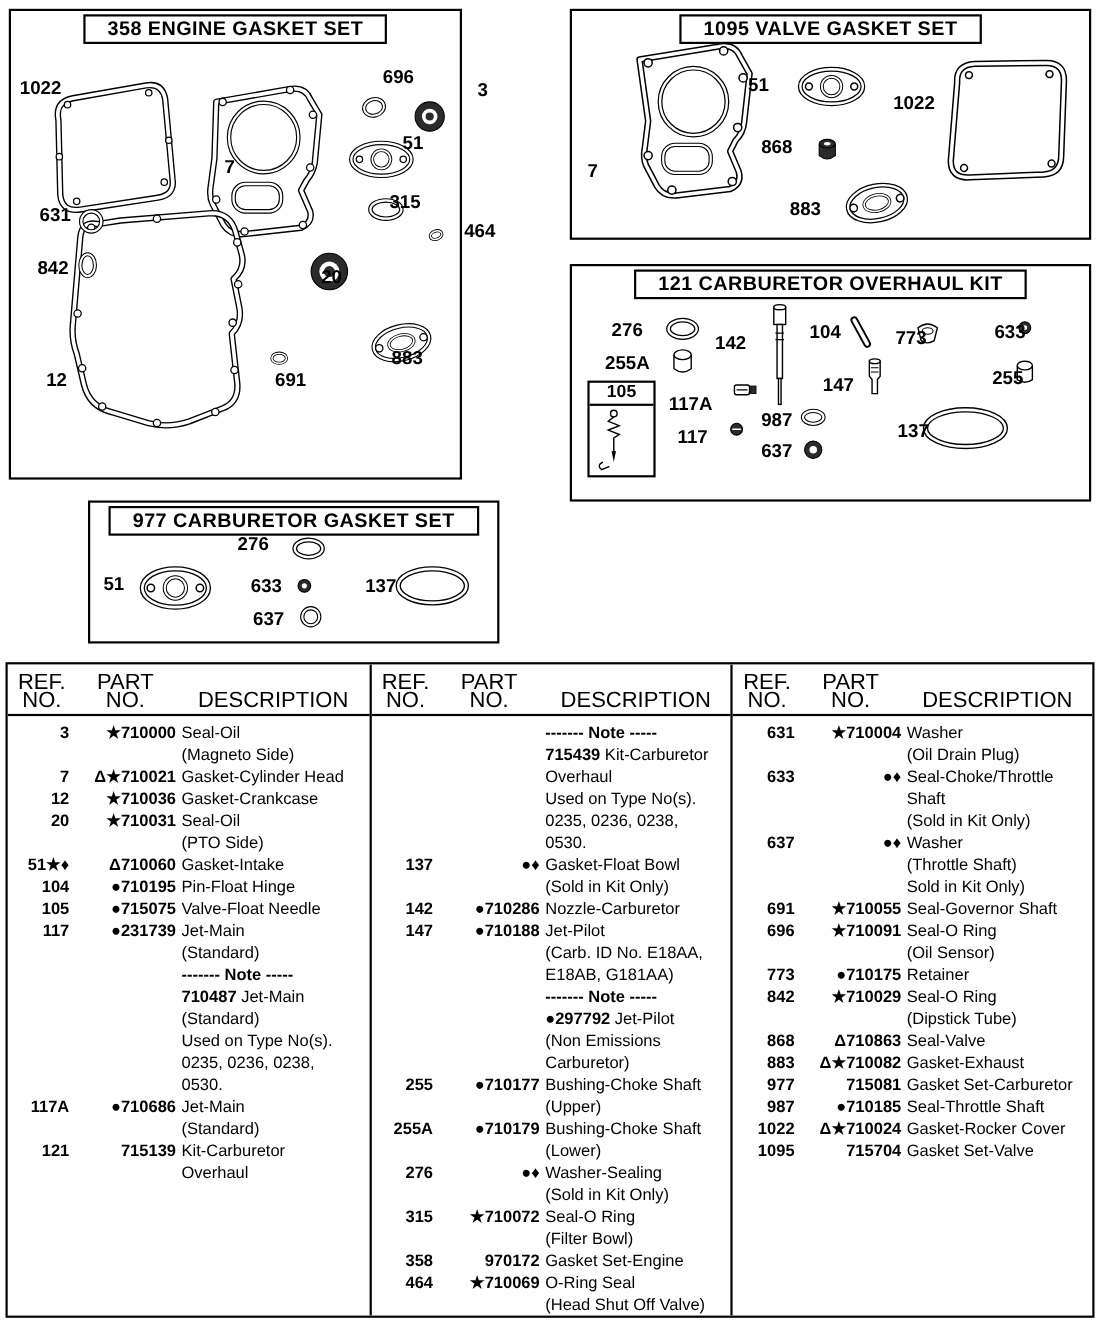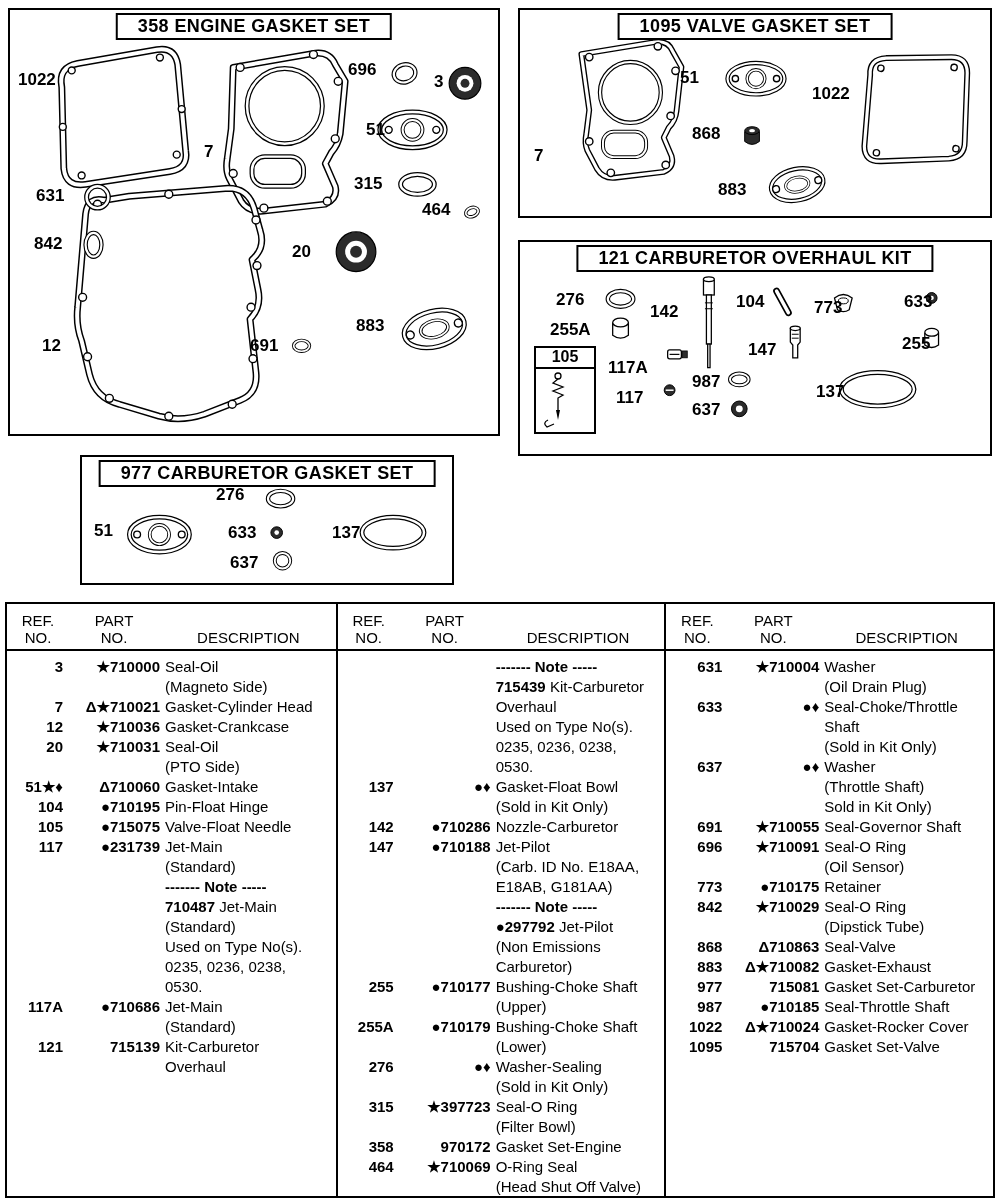--- a/index.html
+++ b/index.html
@@ -39,38 +39,38 @@
   
   .parts-table {
     position:absolute; left:5px; top:602px; width:990px; height:596px;
     border:2px solid #000; display:flex; overflow:hidden; background:#fff;
   }
   .tcol { width:330px; height:100%; display:flex; flex-direction:column; }
   .tcol + .tcol { border-left:2px solid #000; }
   .thead {
     display:grid; grid-template-columns:50px 92px 1fr; column-gap:5px;
     padding:8px 4px 3px 6px; border-bottom:2px solid #000;
-    font-size:15px; line-height:17px;
+    font-size:20px; line-height:17px;
   }
   .h-ref, .h-part { text-align:center; }
   .h-desc { text-align:center; align-self:end; }
   .tbody { padding:6px 4px 0 6px; }
   .trow {
     display:grid; grid-template-columns:50px 92px 1fr; column-gap:5px;
     font-size:15px; line-height:20px; white-space:nowrap;
   }
   .c-ref, .c-part { text-align:right; font-weight:bold; }
   .c-desc b { font-weight:bold; }
 </style>
 </head>
 <body>
 
 <div class="page">
 
-  <section class="panel" style="left:8px;top:8px;width:492px;height:428px;">
+  <section class="panel" style="left:8px;top:8px;width:412px;height:428px;">
     <svg class="panel-art" viewBox="0 0 492 428">
       <defs>
         <path id="shape-rocker1" d="M52 78 Q48 58 68 54 L148 40 Q166 37 169 55 L177 142 Q180 160 161 163 L76 176 Q56 179 54 160 Z"></path>
         <path id="shape-head1" d="M225 58 L305 44 Q322 41 328 55 L338 72 L333 125 Q331 136 324 144 L318 155 L328 178 Q331 190 318 196 L255 203 Q240 204 233 193 L221 170 Q217 162 219 150 L223 120 Z"></path>
         <path id="shape-crank1" d="M95 192 Q78 188 76 206 L68 300 Q66 318 72 334 L80 368 Q86 392 110 398 L150 410 Q172 416 196 408 L232 394 Q250 387 248 366 L242 312 Q254 300 250 282 L244 252 Q258 240 252 222 L246 200 Q240 180 220 180 L120 188 Z"></path>
       </defs>
       <g>
         <use href="#shape-rocker1" fill="none" stroke="#000" stroke-width="7" stroke-linejoin="round"></use>
         <use href="#shape-rocker1" fill="none" stroke="#fff" stroke-width="4" stroke-linejoin="round"></use>
         <circle class="hole" cx="62" cy="61" r="3.5"></circle>
@@ -597,21 +597,21 @@
             <span class="c-part">●♦</span>
             <span class="c-desc">Washer-Sealing</span>
           </div>
           <div class="trow">
             <span class="c-ref"></span>
             <span class="c-part"></span>
             <span class="c-desc">(Sold in Kit Only)</span>
           </div>
           <div class="trow">
             <span class="c-ref">315</span>
-            <span class="c-part">★397723</span>
+            <span class="c-part">★710072</span>
             <span class="c-desc">Seal-O Ring</span>
           </div>
           <div class="trow">
             <span class="c-ref"></span>
             <span class="c-part"></span>
             <span class="c-desc">(Filter Bowl)</span>
           </div>
           <div class="trow">
             <span class="c-ref">358</span>
             <span class="c-part">970172</span>

